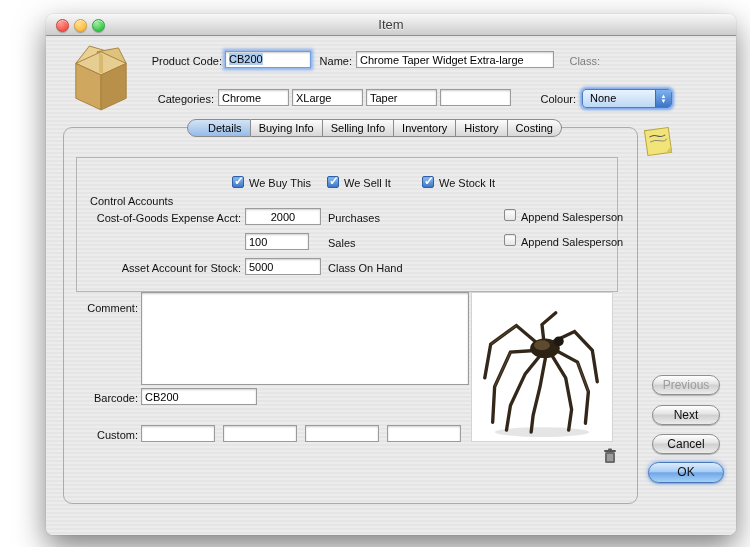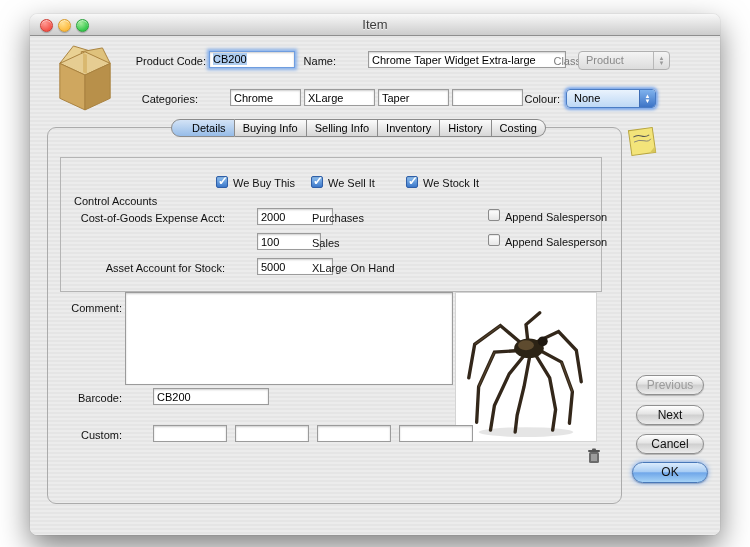--- a/index.html
+++ b/index.html
@@ -1,34 +1,34 @@
 <!DOCTYPE html>
 <html><head>
 <meta charset="utf-8">
 <style>
   html,body{margin:0;padding:0;background:#fff;font-family:"Liberation Sans",sans-serif;}
   #stage{position:relative;width:750px;height:547px;background:#fff;overflow:hidden;}
   #stage *{box-sizing:border-box;}
-  .win{position:absolute;left:30px;top:14px;width:690px;height:521px;border-radius:7px;
+  .win{position:absolute;left:46px;top:14px;width:690px;height:521px;border-radius:7px;
        background:repeating-linear-gradient(180deg,#ececec 0 2px,#e5e5e5 2px 4px);
        box-shadow:0 12px 30px rgba(0,0,0,.5),0 0 1px rgba(0,0,0,.4);}
   .titlebar{position:absolute;left:0;top:0;right:0;height:22px;border-radius:7px 7px 0 0;
        background:linear-gradient(#f8f8f8,#cccccc);border-bottom:1px solid #8e8e8e;}
   .title{position:absolute;left:0;right:0;top:3px;text-align:center;font-size:13px;color:#3c3c3c;
        text-shadow:0 1px 0 rgba(255,255,255,.8);}
   .tl{position:absolute;top:5px;width:13px;height:13px;border-radius:50%;box-shadow:inset 0 1px 1px rgba(255,255,255,.6),0 1px 1px rgba(0,0,0,.25);}
   .tl.red{left:10px;background:radial-gradient(circle at 35% 30%,#ff9a93,#f3544a 70%);border:1px solid #ce3a32;}
   .tl.yellow{left:28px;background:radial-gradient(circle at 35% 30%,#ffe092,#fdbc40 70%);border:1px solid #d89c2c;}
   .tl.green{left:46px;background:radial-gradient(circle at 35% 30%,#a4ed9d,#35c84b 70%);border:1px solid #2aa23c;}
 
   .lbl{position:absolute;font-size:11px;color:#111;white-space:nowrap;}
   .r{text-align:right;}
   .tf{position:absolute;border:1px solid #9b9b9b;background:#fff;font-family:"Liberation Sans",sans-serif;
       font-size:11px;padding:1px 3px;height:17px;box-shadow:inset 0 1px 2px rgba(0,0,0,.2);}
-  input.tf{outline:none;margin-left:28px;}
+  input.tf{outline:none;}
   .tf.fake{line-height:13px;}
   .tf.focused{border-color:#6f9ddf;box-shadow:0 0 3px 2px rgba(120,168,235,.85),inset 0 1px 2px rgba(0,0,0,.2);}
   .sel{background:#aecdf0;}
 
   .popup{position:absolute;height:19px;border:1px solid #8f8f8f;border-radius:4px;display:flex;align-items:stretch;
       font-size:11px;background:linear-gradient(#fdfdfd,#d2d2d2);overflow:hidden;}
   .popup .pop-label{flex:1;padding:2px 7px;white-space:nowrap;overflow:hidden;}
   .popup .pop-arrows{width:16px;display:flex;flex-direction:column;align-items:center;justify-content:center;
       font-size:6px;line-height:5px;color:#333;border-left:1px solid #9a9a9a;}
   .popup.disabled{color:#8a8a8a;background:linear-gradient(#f4f4f4,#dcdcdc);border-color:#b0b0b0;}
@@ -89,24 +89,20 @@
       <polygon points="30,13 34,15 34,35 30,33" fill="#d9b86f"></polygon>
     </svg>
 
     <div class="lbl r" style="left:38px;top:41px;width:138px;">Product Code:</div>
     <div class="tf fake focused" style="left:179px;top:37px;width:86px;"><span class="sel">CB200</span></div>
 
     <div class="lbl r" style="left:260px;top:41px;width:46px;">Name:</div>
     <input class="tf" style="left: 310px; top: 37px; width: 198px;" value="Chrome Taper Widget Extra-large">
 
     <div class="lbl r" style="left:468px;top:41px;width:74px;color:#7d7d7d;margin-left:12px;">Class:</div>
-    <div class="popup disabled" style="left:548px;top:37px;width:92px;">
-      <span class="pop-label">Product</span>
-      <span class="pop-arrows">▲<br>▼</span>
-    </div>
 
     <div class="lbl r" style="left:80px;top:79px;width:88px;">Categories:</div>
     <input class="tf" style="left: 172px; top: 75px; width: 71px;" value="Chrome">
     <input class="tf" style="left: 246px; top: 75px; width: 71px;" value="XLarge">
     <input class="tf" style="left: 320px; top: 75px; width: 71px;" value="Taper">
     <input class="tf" style="left: 394px; top: 75px; width: 71px;" value="">
 
     <div class="lbl r" style="left:448px;top:79px;width:82px;">Colour:</div>
     <div class="popup focused" style="left:536px;top:75px;width:90px;">
       <span class="pop-label">None</span>
@@ -138,33 +134,33 @@
     <div class="cb checked" style="left:186px;top:162px;"></div>
     <div class="lbl" style="left:203px;top:163px;">We Buy This</div>
     <div class="cb checked" style="left:281px;top:162px;"></div>
     <div class="lbl" style="left:298px;top:163px;">We Sell It</div>
     <div class="cb checked" style="left:376px;top:162px;"></div>
     <div class="lbl" style="left:393px;top:163px;">We Stock It</div>
 
     <div class="lbl" style="left:44px;top:181px;">Control Accounts</div>
 
     <div class="lbl r" style="left:20px;top:198px;width:175px;">Cost-of-Goods Expense Acct:</div>
-    <input class="tf" style="left: 199px; top: 194px; width: 76px;" value="2000">
+    <input class="tf" style="left: 199px; top: 194px; width: 76px; text-align: center;" value="2000">
     <div class="lbl" style="left:282px;top:198px;">Purchases</div>
     <div class="cb" style="left:458px;top:195px;"></div>
     <div class="lbl" style="left:475px;top:197px;">Append Salesperson</div>
 
     <input class="tf" style="left: 199px; top: 219px; width: 64px;" value="100">
     <div class="lbl" style="left:282px;top:223px;">Sales</div>
     <div class="cb" style="left:458px;top:220px;"></div>
     <div class="lbl" style="left:475px;top:222px;">Append Salesperson</div>
 
     <div class="lbl r" style="left:20px;top:248px;width:175px;">Asset Account for Stock:</div>
     <input class="tf" style="left: 199px; top: 244px; width: 76px;" value="5000">
-    <div class="lbl" style="left:282px;top:248px;">XLarge On Hand</div>
+    <div class="lbl" style="left:282px;top:248px;">Class On Hand</div>
 
     <div class="lbl r" style="left:20px;top:288px;width:72px;">Comment:</div>
     <textarea class="tf" style="left: 95px; top: 278px; width: 328px; height: 93px;"></textarea>
 
     <div class="imgwell">
       <svg viewBox="0 0 140 150" width="140" height="148">
         <ellipse cx="70" cy="141" rx="48" ry="5" fill="rgba(0,0,0,0.10)"></ellipse>
         <g stroke="#33271a" stroke-width="3.4" fill="none" stroke-linecap="round">
           <path d="M70 55 L44 33 L18 52 L12 86"></path>
           <path d="M67 58 L38 60 L22 95 L20 131"></path>

